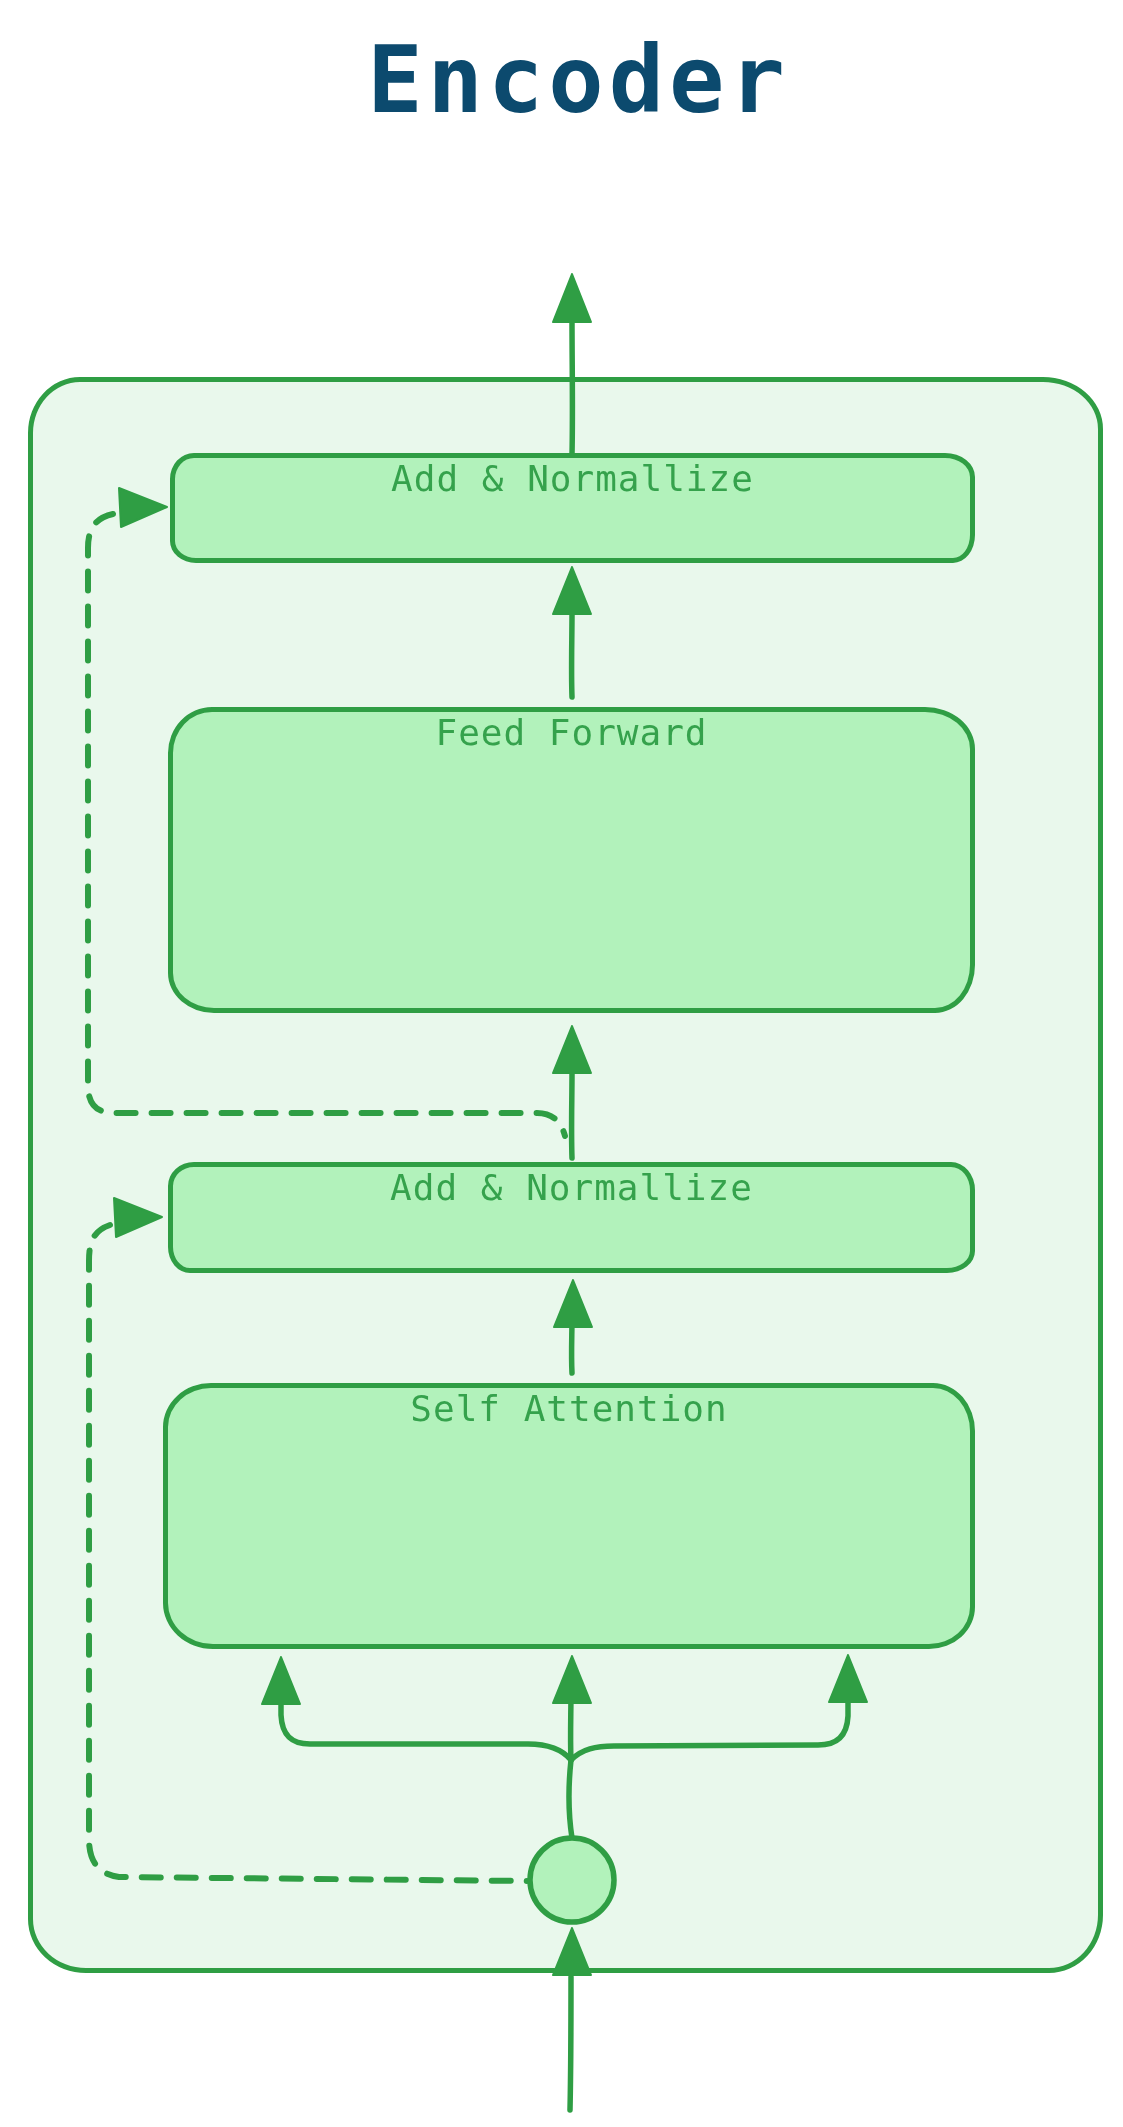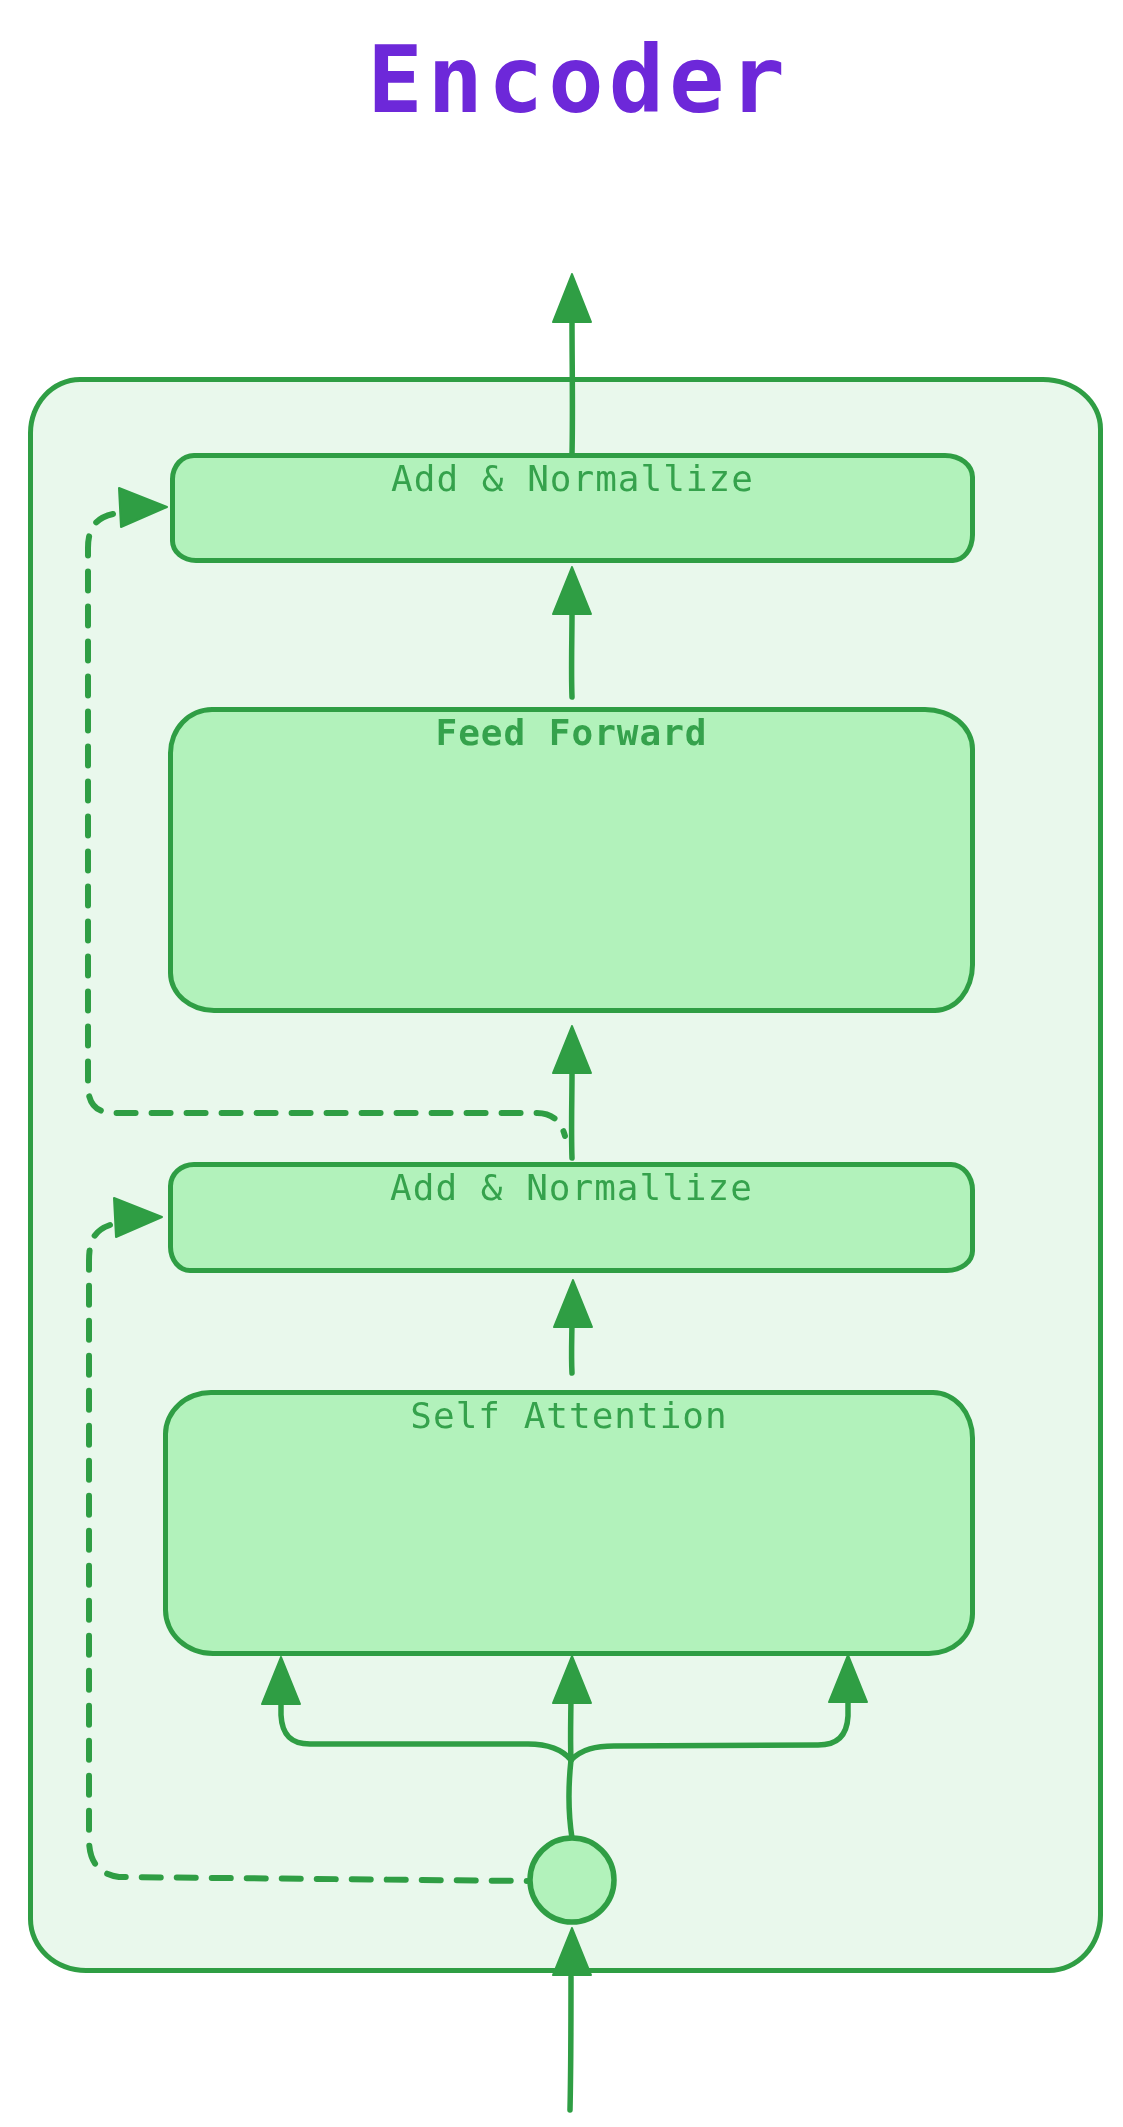--- a/index.html
+++ b/index.html
@@ -3,37 +3,37 @@
 <meta charset="utf-8">
 <style>
   html,body{margin:0;padding:0;background:#ffffff;}
   .canvas{
     position:relative;width:1123px;height:2127px;overflow:hidden;
     background:#ffffff;font-family:"DejaVu Sans Mono",monospace;
   }
   .title{
     position:absolute;left:34px;top:16px;width:1089px;height:130px;
     text-align:center;font-size:92px;font-weight:bold;letter-spacing:5px;
-    color:#6d28d9;line-height:130px;white-space:nowrap;
+    color:#0c4a6e;line-height:130px;white-space:nowrap;
   }
   .container-box{
     position:absolute;left:28px;top:377px;width:1075px;height:1596px;
     box-sizing:border-box;background:#e9f8ec;
     border:5px solid #2f9e44;
     border-radius:52px 60px 54px 58px / 56px 52px 58px 54px;
   }
   .block{
     position:absolute;box-sizing:border-box;background:#b2f2bb;
     border:5px solid #2f9e44;display:flex;align-items:flex-start;justify-content:center;
     color:#35a24c;font-size:36px;letter-spacing:1px;white-space:nowrap;
   }
   .block-addnorm-top   {left:170px;top:453px;width:805px;height:110px;border-radius:24px 30px 22px 26px / 26px 24px 28px 22px;}
-  .block-feedforward   {left:168px;top:707px;width:807px;height:306px;border-radius:44px 50px 40px 46px / 46px 42px 48px 40px;font-weight:bold;}
+  .block-feedforward   {left:168px;top:707px;width:807px;height:306px;border-radius:44px 50px 40px 46px / 46px 42px 48px 40px;}
   .block-addnorm-bottom{left:168px;top:1162px;width:807px;height:111px;border-radius:26px 24px 28px 22px / 24px 28px 22px 26px;}
-  .block-selfattention {left:163px;top:1383px;width:812px;height:266px;border-radius:48px 42px 46px 50px / 44px 48px 42px 46px;margin-top:7px;}
+  .block-selfattention {left:163px;top:1383px;width:812px;height:266px;border-radius:48px 42px 46px 50px / 44px 48px 42px 46px;}
   svg.wires{position:absolute;left:0;top:0;pointer-events:none;}
   .stroke{fill:none;stroke:#2f9e44;stroke-width:5.5;stroke-linecap:round;stroke-linejoin:round;}
   .dashed{fill:none;stroke:#2f9e44;stroke-width:6;stroke-linecap:round;stroke-linejoin:round;stroke-dasharray:19 16;}
   .head{fill:#2f9e44;stroke:#2f9e44;stroke-width:2;stroke-linejoin:round;}
   .node{fill:#b2f2bb;stroke:#2f9e44;stroke-width:5.5;}
 </style>
 </head>
 <body>
 
 <div class="canvas">

